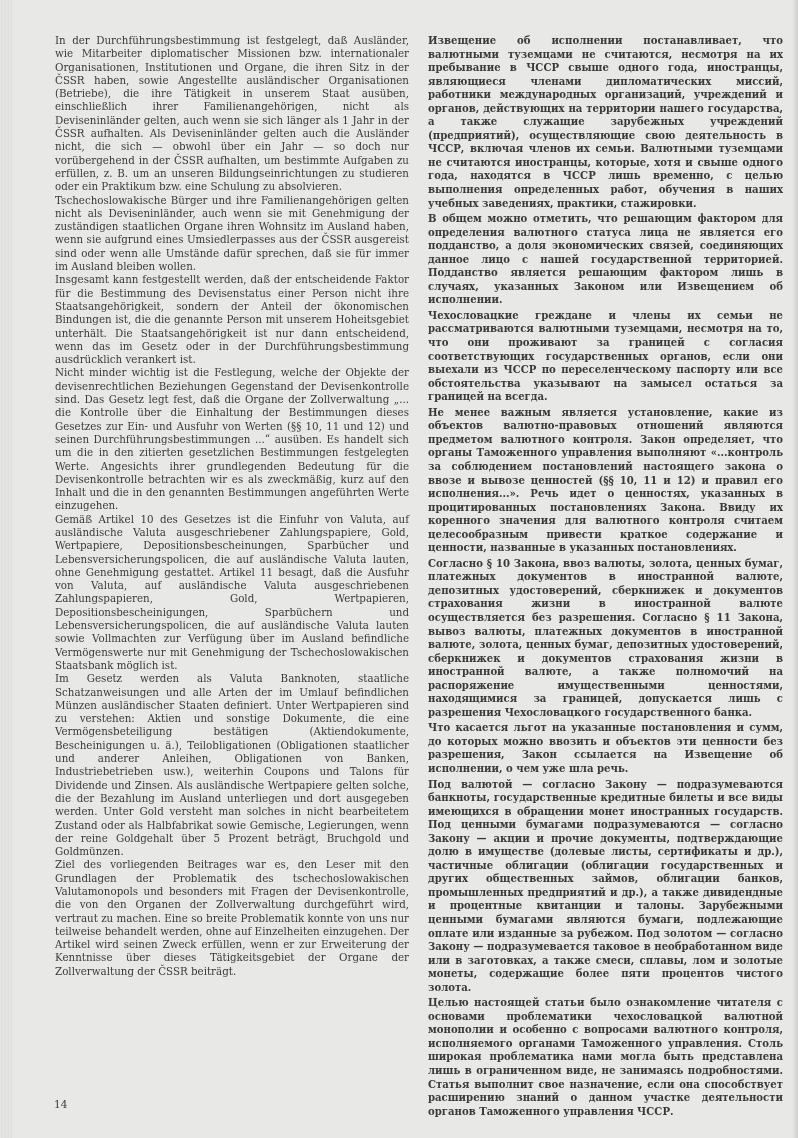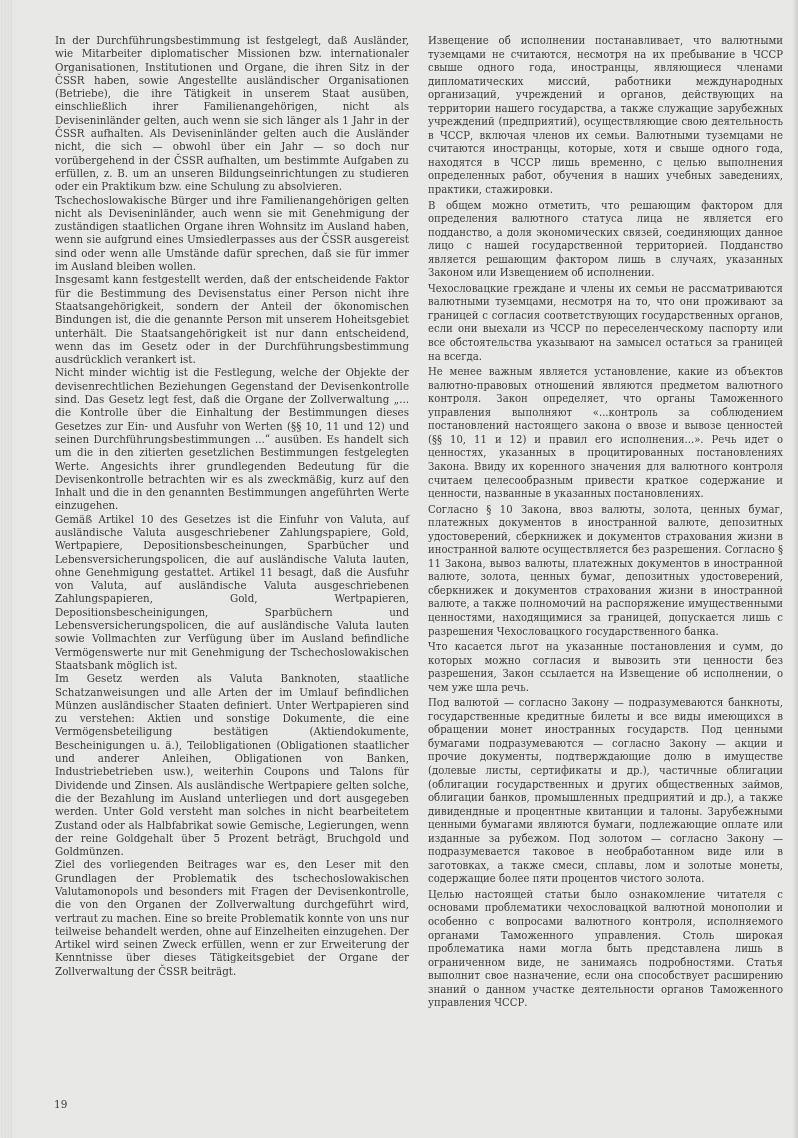--- a/index.html
+++ b/index.html
@@ -25,21 +25,21 @@
     }
     .col {
       position: absolute; top: 34px;
       font-size: 10.3px; line-height: 13.3px;
       text-align: justify;
       hyphens: manual;
     }
     .col p { margin: 0; }
     .col-left { left: 55px; width: 354px; }
     .col-right { left: 428px; width: 355px; font-size: 10.1px; line-height: 13.55px; }
-    .col-right p { margin-bottom: 2px; }
+    .col-right p { margin-bottom: 2px; font-weight: bold; }
     .page-number {
       position: absolute; left: 54px; top: 1098px;
       font-size: 10.5px;
     }
   </style>
 </head>
 <body>
 
 <div class="page">
   <div class="binding"></div>
@@ -54,19 +54,19 @@
     <p>Im Gesetz werden als Valuta Banknoten, staatliche Schatzanweisungen und alle Arten der im Umlauf befindlichen Münzen ausländischer Staaten definiert. Unter Wertpapieren sind zu verstehen: Aktien und sonstige Dokumente, die eine Vermögensbeteiligung bestätigen (Aktiendokumente, Bescheinigungen u. ä.), Teilobligationen (Obligationen staatlicher und anderer Anleihen, Obligationen von Banken, Industriebetrieben usw.), weiterhin Coupons und Talons für Dividende und Zinsen. Als ausländische Wertpapiere gelten solche, die der Bezahlung im Ausland unterliegen und dort ausgegeben werden. Unter Gold versteht man solches in nicht bearbeitetem Zustand oder als Halbfabrikat sowie Gemische, Legierungen, wenn der reine Goldgehalt über 5 Prozent beträgt, Bruchgold und Goldmünzen.</p>
     <p>Ziel des vorliegenden Beitrages war es, den Leser mit den Grundlagen der Problematik des tschechoslowakischen Valutamonopols und besonders mit Fragen der Devisenkontrolle, die von den Organen der Zollverwaltung durchgeführt wird, vertraut zu machen. Eine so breite Problematik konnte von uns nur teilweise behandelt werden, ohne auf Einzelheiten einzugehen. Der Artikel wird seinen Zweck erfüllen, wenn er zur Erweiterung der Kenntnisse über dieses Tätigkeitsgebiet der Organe der Zollverwaltung der ČSSR beiträgt.</p>
   </div>
 
   <div class="col col-right">
     <p>Извещение об исполнении постанавливает, что валютными туземцами не считаются, несмотря на их пребывание в ЧССР свыше одного года, иностранцы, являющиеся членами дипломатических миссий, работники международных организаций, учреждений и органов, действующих на территории нашего государства, а также служащие зарубежных учреждений (предприятий), осуществляющие свою деятельность в ЧССР, включая членов их семьи. Валютными туземцами не считаются иностранцы, которые, хотя и свыше одного года, находятся в ЧССР лишь временно, с целью выполнения определенных работ, обучения в наших учебных заведениях, практики, стажировки.</p>
     <p>В общем можно отметить, что решающим фактором для определения валютного статуса лица не является его подданство, а доля экономических связей, соединяющих данное лицо с нашей государственной территорией. Подданство является решающим фактором лишь в случаях, указанных Законом или Извещением об исполнении.</p>
     <p>Чехословацкие греждане и члены их семьи не рассматриваются валютными туземцами, несмотря на то, что они проживают за границей с согласия соответствующих государственных органов, если они выехали из ЧССР по переселенческому паспорту или все обстоятельства указывают на замысел остаться за границей на всегда.</p>
     <p>Не менее важным является установление, какие из объектов валютно-правовых отношений являются предметом валютного контроля. Закон определяет, что органы Таможенного управления выполняют «...контроль за соблюдением постановлений настоящего закона о ввозе и вывозе ценностей (§§ 10, 11 и 12) и правил его исполнения...». Речь идет о ценностях, указанных в процитированных постановлениях Закона. Ввиду их коренного значения для валютного контроля считаем целесообразным привести краткое содержание и ценности, названные в указанных постановлениях.</p>
     <p>Согласно § 10 Закона, ввоз валюты, золота, ценных бумаг, платежных документов в иностранной валюте, депозитных удостоверений, сберкнижек и документов страхования жизни в иностранной валюте осуществляется без разрешения. Согласно § 11 Закона, вывоз валюты, платежных документов в иностранной валюте, золота, ценных бумаг, депозитных удостоверений, сберкнижек и документов страхования жизни в иностранной валюте, а также полномочий на распоряжение имущественными ценностями, находящимися за границей, допускается лишь с разрешения Чехословацкого государственного банка.</p>
-    <p>Что касается льгот на указанные постановления и сумм, до которых можно согласия и вывозить эти ценности без разрешения, Закон ссылается на Извещение об исполнении, о чем уже шла речь.</p>
+    <p>Что касается льгот на указанные постановления и сумм, до которых можно ввозить и объектов эти ценности без разрешения, Закон ссылается на Извещение об исполнении, о чем уже шла речь.</p>
     <p>Под валютой — согласно Закону — подразумеваются банкноты, государственные кредитные билеты и все виды имеющихся в обращении монет иностранных государств. Под ценными бумагами подразумеваются — согласно Закону — акции и прочие документы, подтверждающие долю в имуществе (долевые листы, сертификаты и др.), частичные облигации (облигации государственных и других общественных займов, облигации банков, промышленных предприятий и др.), а также дивидендные и процентные квитанции и талоны. Зарубежными ценными бумагами являются бумаги, подлежающие оплате или изданные за рубежом. Под золотом — согласно Закону — подразумевается таковое в необработанном виде или в заготовках, а также смеси, сплавы, лом и золотые монеты, содержащие более пяти процентов чистого золота.</p>
     <p>Целью настоящей статьи было ознакомление читателя с основами проблематики чехословацкой валютной монополии и особенно с вопросами валютного контроля, исполняемого органами Таможенного управления. Столь широкая проблематика нами могла быть представлена лишь в ограниченном виде, не занимаясь подробностями. Статья выполнит свое назначение, если она способствует расширению знаний о данном участке деятельности органов Таможенного управления ЧССР.</p>
   </div>
 
-  <div class="page-number">19</div>
+  <div class="page-number">14</div>
 </div>
 
 </body></html>

